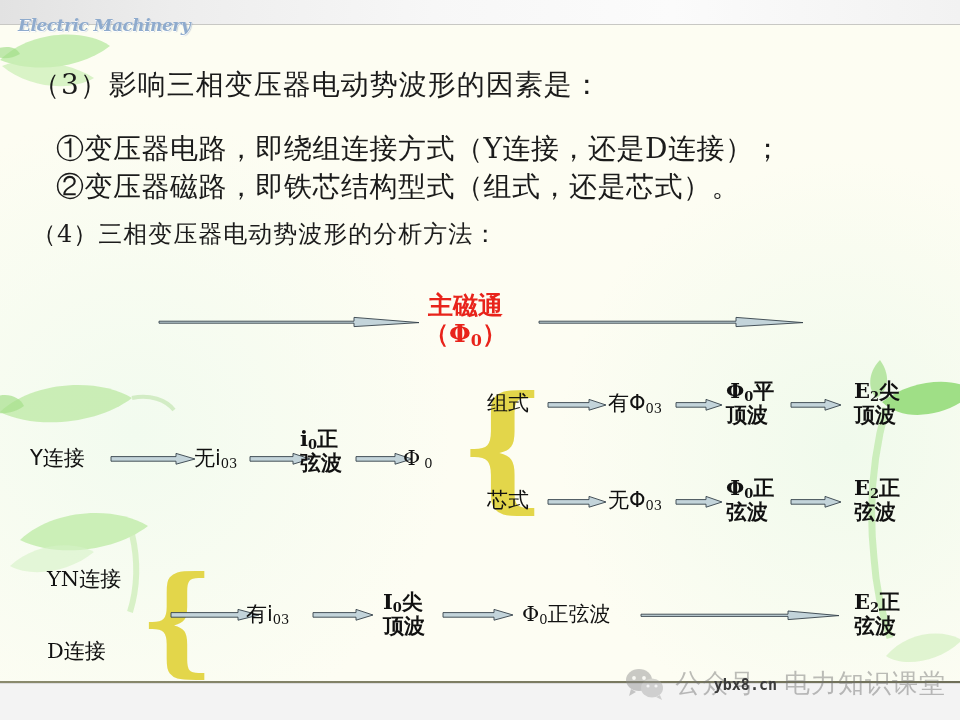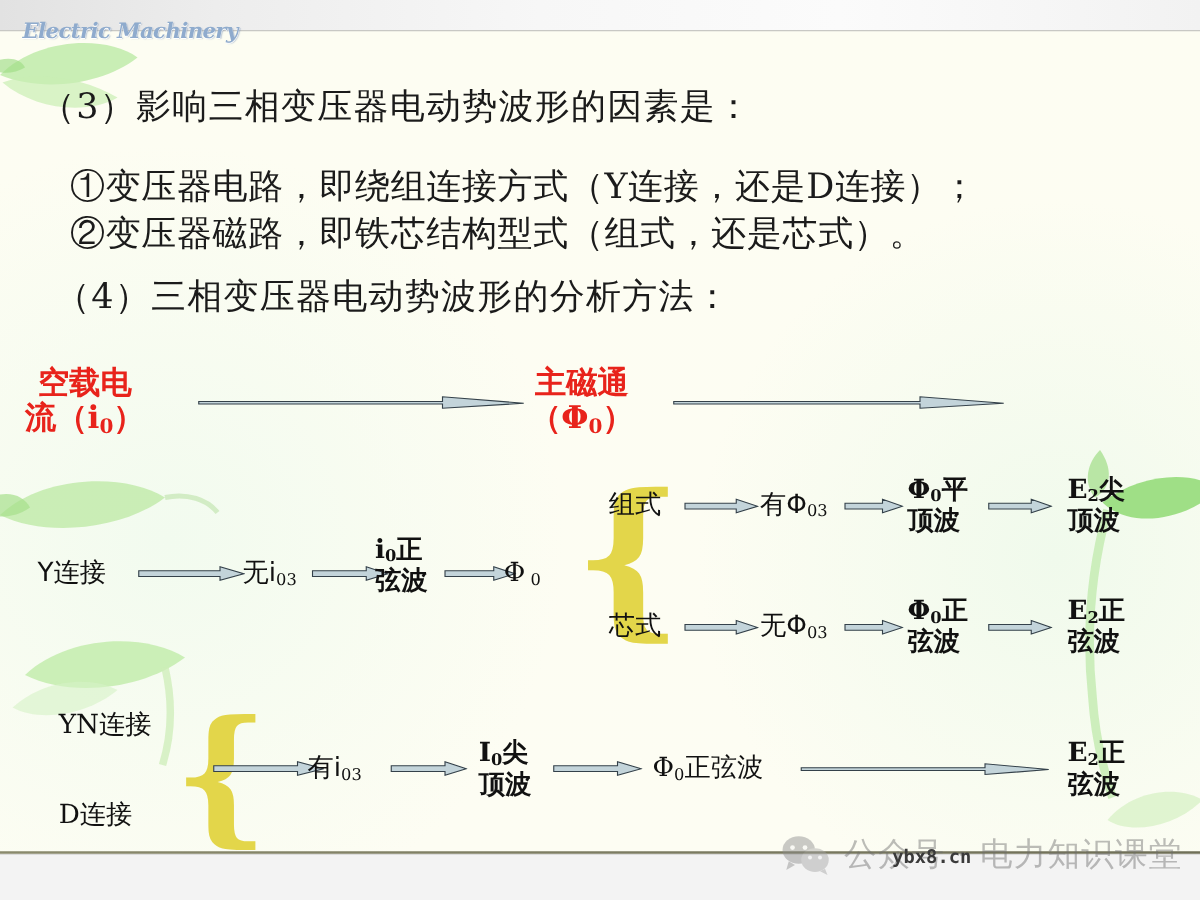--- a/index.html
+++ b/index.html
@@ -33,21 +33,21 @@
   .leaf{position:absolute;pointer-events:none;}
 
   
   .cn{font-family:"DejaVu Sans","Liberation Sans",sans-serif;}
   .line{position:absolute;white-space:nowrap;color:#1b1b1b;
         font-family:"DejaVu Serif","Liberation Serif",serif;}
 
   .l3{left:32px;top:66px;font-size:28px;letter-spacing:1px;}
   .l3a{left:56px;top:130px;font-size:28px;letter-spacing:0.5px;}
   .l3b{left:56px;top:168px;font-size:28px;letter-spacing:0.5px;}
-  .l4{left:44px;top:218px;font-size:28px;letter-spacing:1px;}
+  .l4{left:32px;top:218px;font-size:24px;letter-spacing:1px;}
 
   
   .red{position:absolute;color:#e8231b;font-weight:bold;
        font-family:"DejaVu Serif","Liberation Serif",serif;
        font-size:25px;line-height:1.1;text-align:center;white-space:nowrap;}
   .red .sub{font-size:16px;vertical-align:-4px;}
 
   .r1{left:20px;top:292px;}
   .r2{left:424px;top:292px;}
   .r3{left:808px;top:292px;}
@@ -119,24 +119,20 @@
   </svg>
 
   <div class="header"></div>
   <div class="header-title">Electric Machinery</div>
 
   <div class="line l3 cn">（3）影响三相变压器电动势波形的因素是：</div>
   <div class="line l3b cn">②变压器磁路，即铁芯结构型式（组式，还是芯式）。</div>
   <div class="line l3a cn">①变压器电路，即绕组连接方式（Y连接，还是D连接）；</div>
   <div class="line l4 cn">（4）三相变压器电动势波形的分析方法：</div>
 
-  <div class="red r1 cn">
-    <div>空载电</div>
-    <div><span>流（i</span><span class="sub">0</span><span>）</span></div>
-  </div>
 
   <div class="red r2 cn">
     <div>主磁通</div>
     <div><span>（Φ</span><span class="sub">0</span><span>）</span></div>
   </div>
 
 
   <div class="needle" style="left:158px;top:315px;">
     <svg width="262" height="16" viewBox="0 0 262 16">
       <path d="M1 6.2 L196 6.2 L196 2.4 L261 7.6 L196 11.6 L196 8.2 L1 8.2 Z" fill="#c3d4da" stroke="#34414a" stroke-width="0.9" stroke-linejoin="miter"></path>

